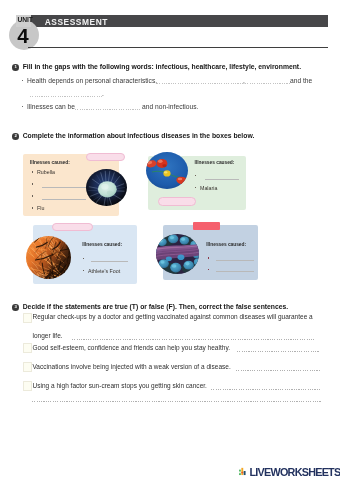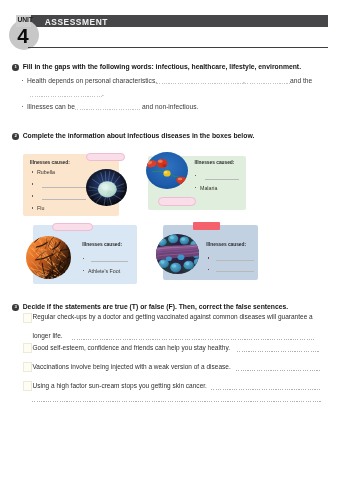--- a/index.html
+++ b/index.html
@@ -500,14 +500,26 @@
     <div class="chk k3"></div>
     <div class="stmt s3">Vaccinations involve being injected with a weak version of a disease.</div>
     <div class="dots d3"></div>
 
     <div class="chk k4"></div>
     <div class="stmt s4">Using a high factor sun-cream stops you getting skin cancer.</div>
     <div class="dots d4"></div>
     <div class="dots d5"></div>
   </div>
 
+  <div class="lw">
+    <span class="lw-icon">
+      <svg viewBox="0 0 20 18" width="9" height="10">
+        <rect x="0" y="6" width="4.2" height="12" fill="#57b96a"></rect>
+        <rect x="0" y="10" width="4.2" height="4" fill="#ffffff" opacity="0.85"></rect>
+        <rect x="5.2" y="2" width="4.2" height="16" fill="#f5a623"></rect>
+        <rect x="5.2" y="11" width="4.2" height="3" fill="#e8542a"></rect>
+        <rect x="10.4" y="9" width="4.2" height="9" fill="#1f4f6e"></rect>
+      </svg>
+    </span>
+    <span class="lw-text">LIVEWORKSHEETS</span>
+  </div>
 
 </div>
 
 </body></html>

